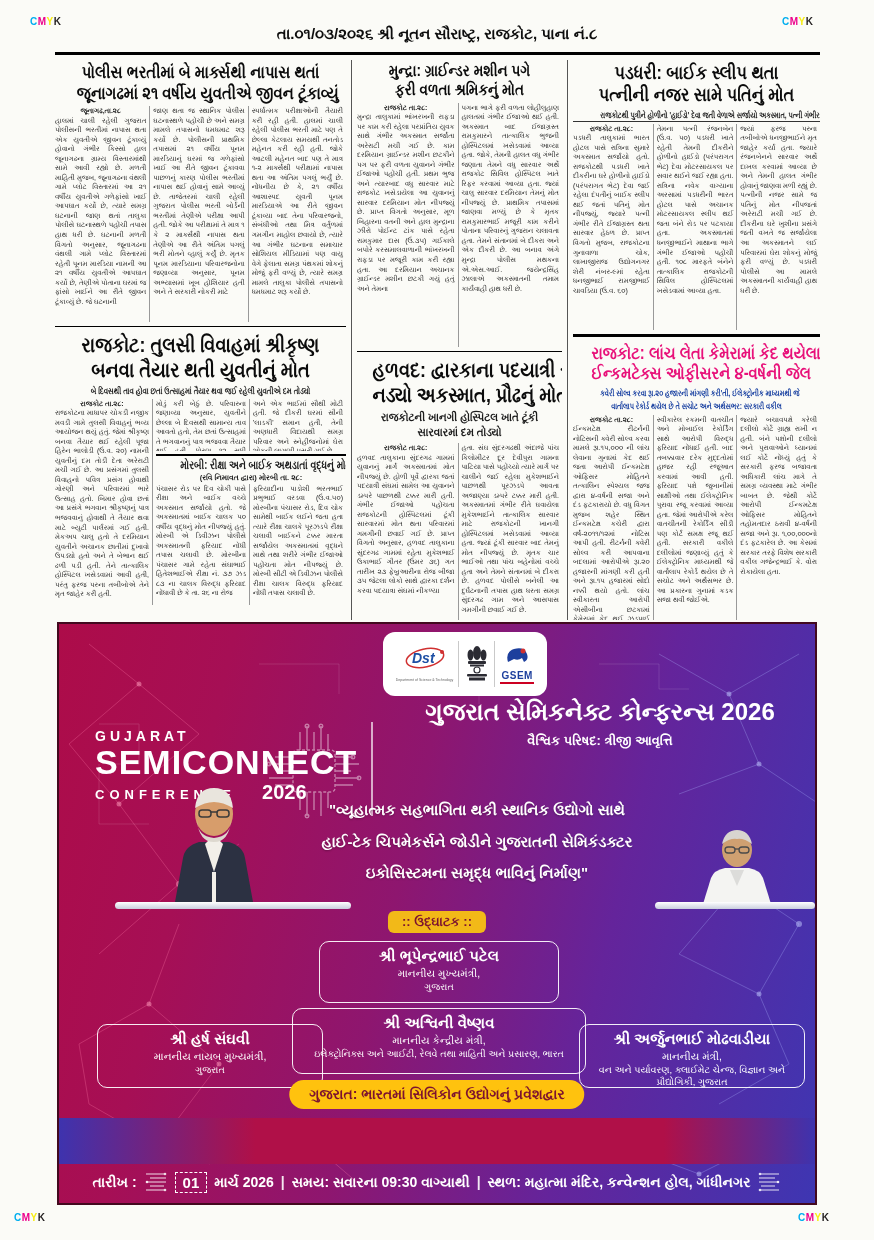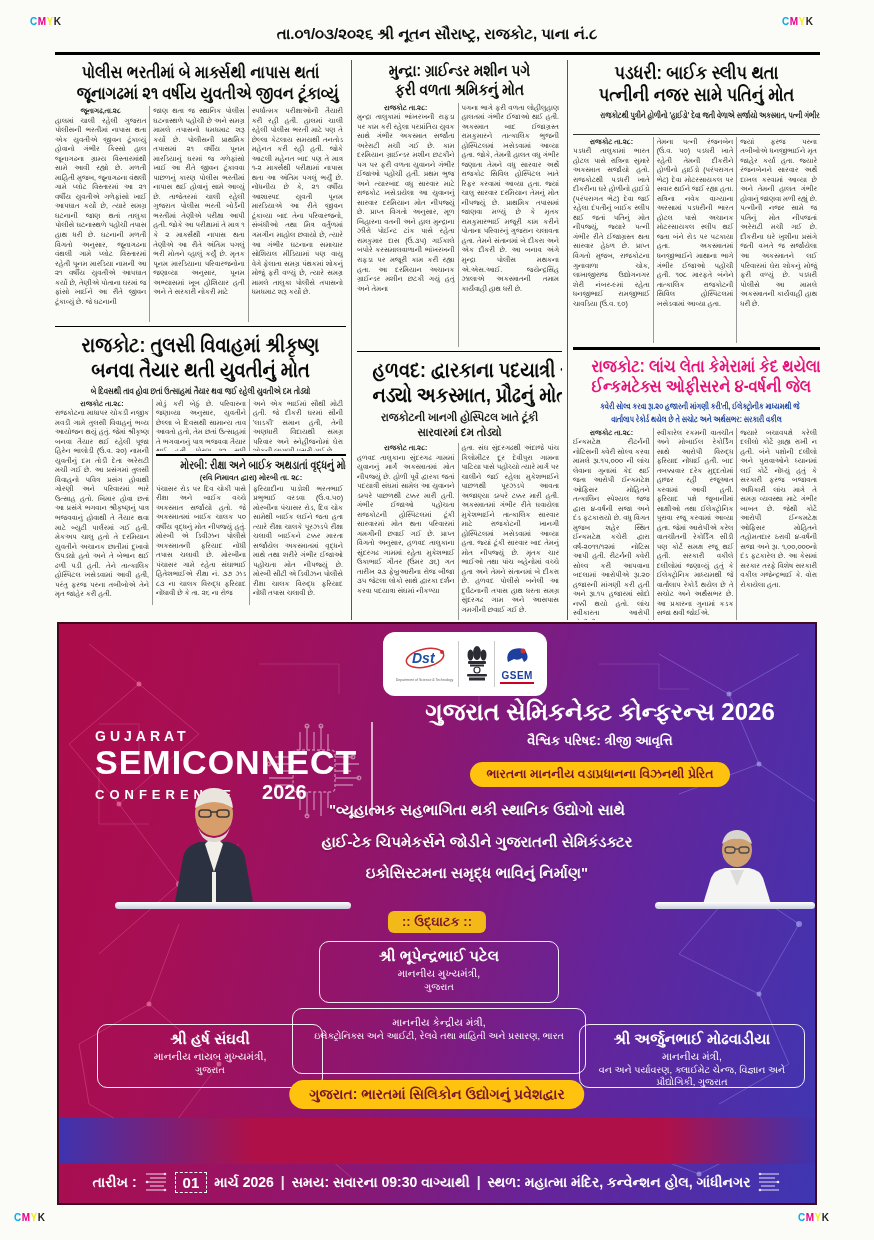--- a/index.html
+++ b/index.html
@@ -18,21 +18,21 @@
   .stack1{width:296px;padding-right:5px;}
   .stack2{width:216px;border-left:1px solid #555;padding:0 5px;}
   .stack3{width:253px;border-left:1px solid #555;padding-left:5px;}
   .hl{font-weight:bold;color:#0b0b0b;text-align:center;line-height:1.18;margin:2px 0 3px;}
   .hl .ln{display:block;white-space:nowrap;transform:scaleX(.85);transform-origin:50% 50%;}
   .hl-a{font-size:17.5px}.hl-b{font-size:16px}.hl-c{font-size:19px}
   .hl-d{font-size:21px}.hl-f{font-size:21px}
   .hl-g{font-size:17.5px;color:#e8117a}
   .deck{font-weight:bold;text-align:center;white-space:nowrap;}
   .deck .ln{display:block;white-space:nowrap;transform:scaleX(.78);transform-origin:50% 50%;}
-  .deck-c{font-size:8.5px;border-bottom:1px solid #333;padding-bottom:13px;margin-bottom:2px;}
+  .deck-c{font-size:8.5px;border-bottom:1px solid #333;padding-bottom:0;margin-bottom:2px;}
   .deck-d{font-size:9px;margin-bottom:2px;}
   .deck-f{font-size:11.5px;line-height:1.3;margin-bottom:3px;}
   .deck-f .ln{transform:scaleX(.9);}
   .deck-g{font-size:8.5px;color:#173fa0;line-height:1.5;margin-bottom:2px;}
   .cols{display:flex;overflow:hidden;}
   .col{flex:1;padding:0 3px;font-size:7px;line-height:1.36;text-align:justify;
        color:#222;overflow:hidden;border-left:1px solid #999;}
   .col:first-child{border-left:none;padding-left:0;}
   .dl{display:block;text-align:center;font-weight:bold;}
   .stackrule{height:1px;background:#000;margin:4px 0;flex:none;}
@@ -321,21 +321,20 @@
       <span class="lt-c">CONFERENCE</span>
       <span class="lt-y">2026</span>
     </div>
   </div>
 
   <div class="ad-divider"></div>
 
   <div class="rt">
     <div class="rt-h">ગુજરાત સેમિકનેક્ટ કોન્ફરન્સ 2026</div>
     <div class="rt-sub">વૈશ્વિક પરિષદ: ત્રીજી આવૃત્તિ</div>
-    <div><span class="pill-yellow">ભારતના માનનીય વડાપ્રધાનના વિઝનથી પ્રેરિત</span></div>
   </div>
 
   <div class="quote">
     <div>"વ્યૂહાત્મક સહભાગિતા થકી સ્થાનિક ઉદ્યોગો સાથે</div>
     <div>હાઈ-ટેક ચિપમેકર્સને જોડીને ગુજરાતની સેમિકંડક્ટર</div>
     <div>ઇકોસિસ્ટમના સમૃદ્ધ ભાવિનું નિર્માણ"</div>
   </div>
 
   <div class="photo" style="left:66px;top:156px;width:178px;height:122px">
     <svg width="178" height="122" viewBox="0 0 178 122">
@@ -366,20 +365,21 @@
   <div class="platform" style="left:596px;top:278px;width:160px"></div>
 
   <div class="badge">:: ઉદ્ઘાટક ::</div>
 
   <div class="digbox" id="box-patel">
     <div class="db-name">શ્રી ભૂપેન્દ્રભાઈ પટેલ</div>
     <div class="db-title">માનનીય મુખ્યમંત્રી,</div>
     <div class="db-region">ગુજરાત</div>
   </div>
   <div class="digbox" id="box-vaishnav">
+    <div class="db-name">શ્રી અશ્વિની વૈષ્ણવ</div>
     <div class="db-title">માનનીય કેન્દ્રીય મંત્રી,</div>
     <div class="db-region">ઇલેક્ટ્રોનિક્સ અને આઈટી, રેલવે તથા માહિતી અને પ્રસારણ, ભારત</div>
   </div>
   <div class="digbox" id="box-sanghavi">
     <div class="db-name">શ્રી હર્ષ સંઘવી</div>
     <div class="db-title">માનનીય નાયબ મુખ્યમંત્રી,</div>
     <div class="db-region">ગુજરાત</div>
   </div>
   <div class="digbox" id="box-modhwadia">
     <div class="db-name">શ્રી અર્જુનભાઈ મોઢવાડીયા</div>

